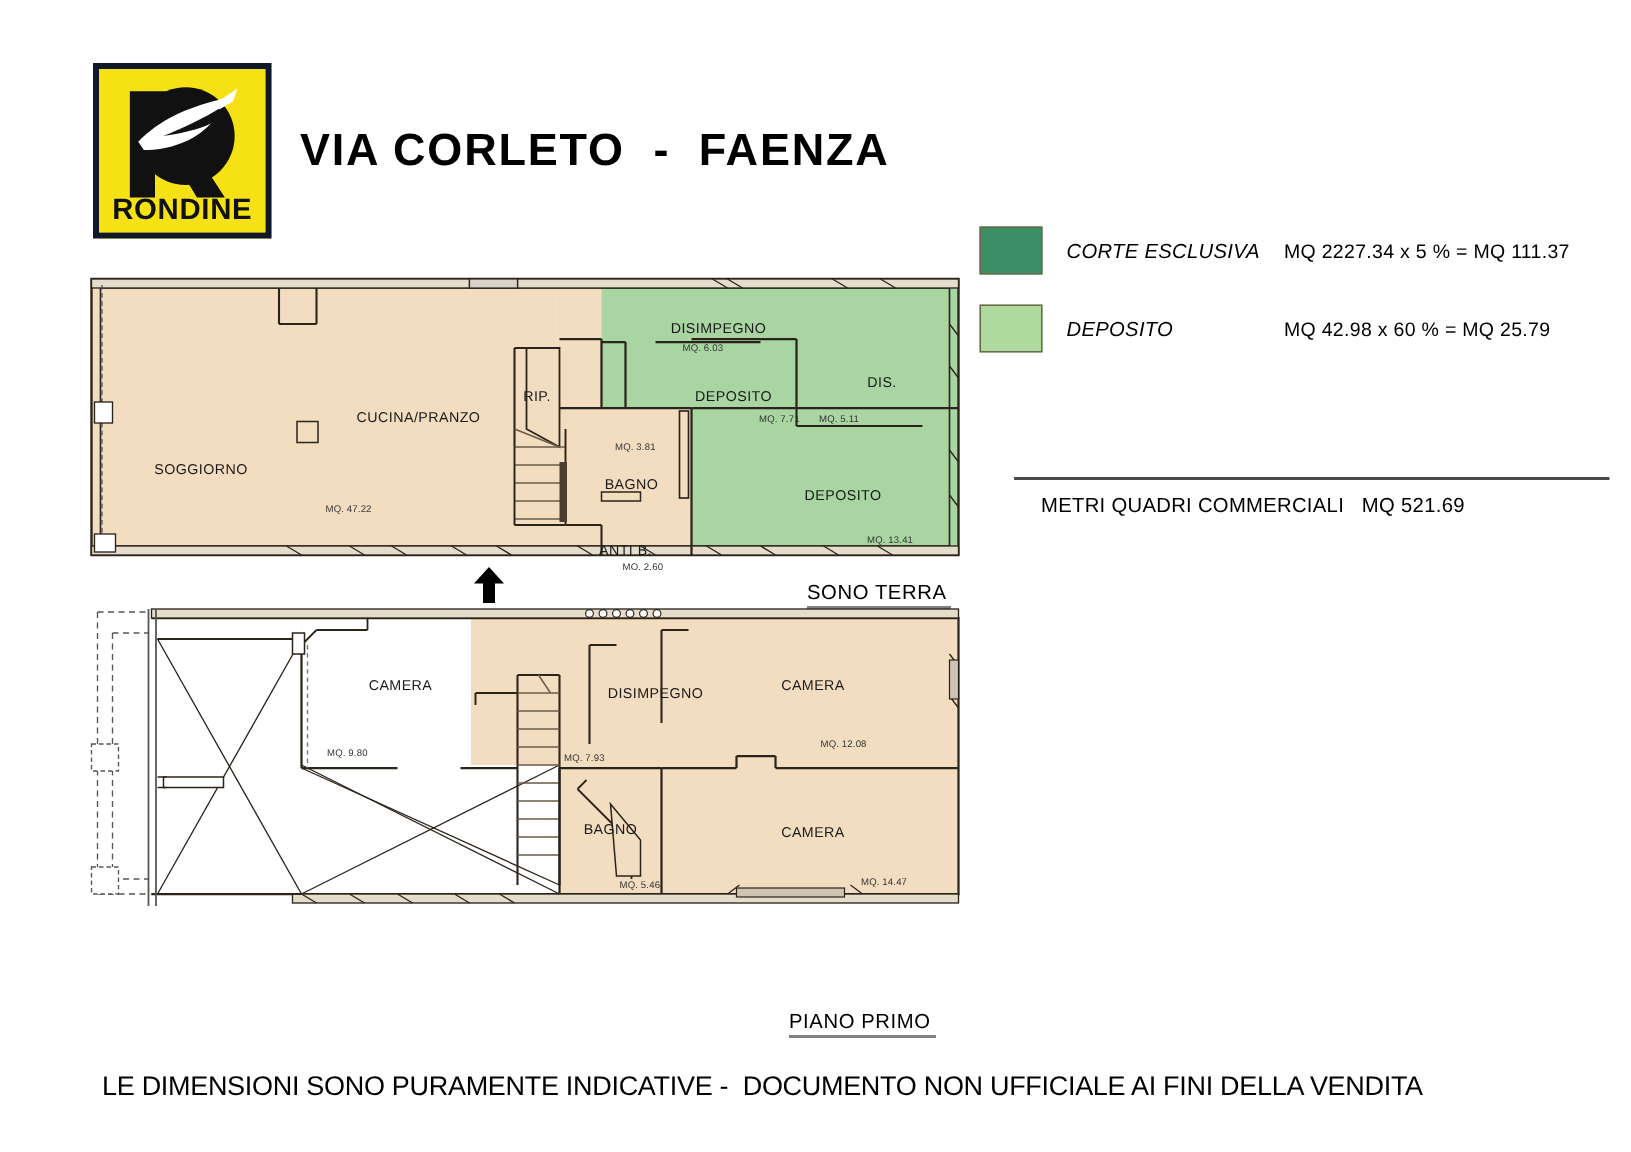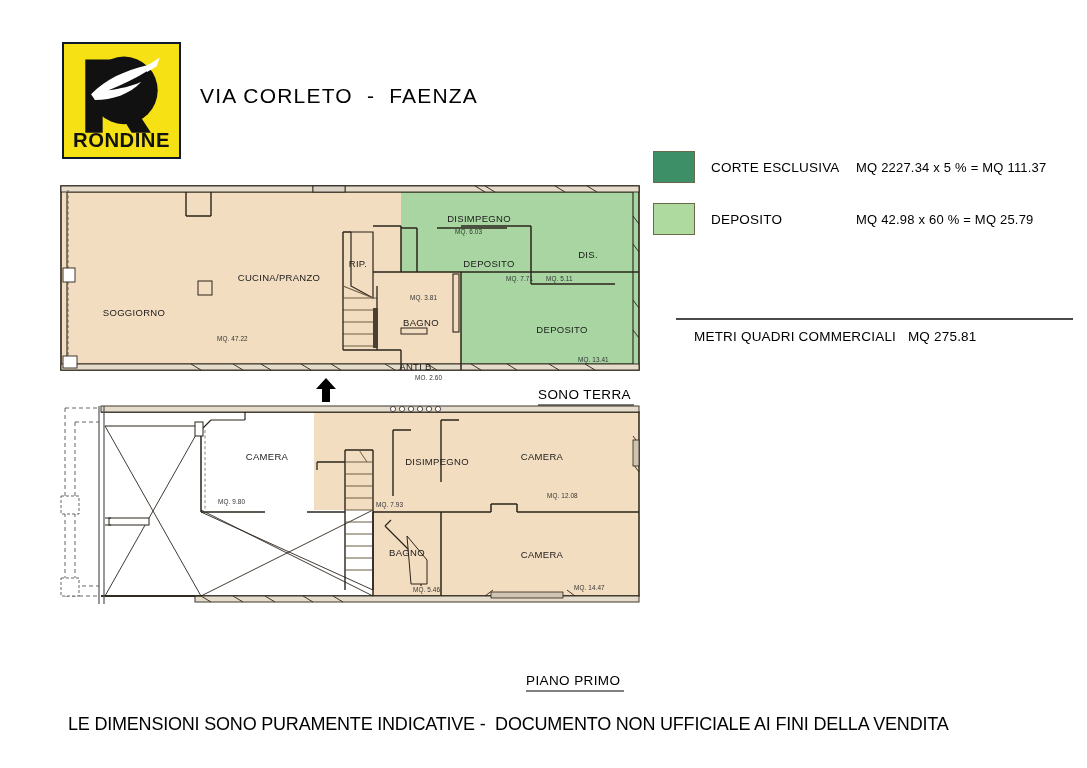--- a/index.html
+++ b/index.html
@@ -2,32 +2,32 @@
 <html><head>
 <meta charset="utf-8">
 <style>
   html,body{margin:0;padding:0;background:#ffffff;}
   body{width:1087px;height:768px;position:relative;overflow:hidden;
        font-family:"Liberation Sans","DejaVu Sans",sans-serif;color:#000;}
   .abs{position:absolute;}
 
   
   #logo{left:62px;top:42px;width:119px;height:117px;background:#f5e114;
-        border:2px solid #0f172a;box-sizing:border-box;}
+        border:4px solid #0f172a;box-sizing:border-box;}
   #logo .logo-svg{display:block;width:100%;height:100%;}
 
   
-  #title{left:200px;top:84px;font-size:21px;font-weight:normal;letter-spacing:1.2px;
+  #title{left:200px;top:84px;font-size:30px;font-weight:bold;letter-spacing:1.2px;
          white-space:pre;}
 
   
   #legend{left:653px;top:146px;width:420px;}
   .leg-row{display:flex;align-items:center;height:42px;margin-bottom:10px;}
   .leg-sw{width:42px;height:32px;border:1px solid #6a6a4a;box-sizing:border-box;flex:0 0 42px;}
-  .leg-name{width:145px;margin-left:16px;font-size:13.5px;letter-spacing:.2px;}
+  .leg-name{width:145px;margin-left:16px;font-size:13.5px;letter-spacing:.2px;font-style:italic;}
   .leg-calc{font-size:13px;letter-spacing:.2px;white-space:nowrap;}
   #legend-rule{left:676px;top:318px;width:397px;height:2px;background:#4a4a4a;}
   #legend-total{left:694px;top:329px;font-size:13.5px;letter-spacing:.2px;white-space:pre;}
 
   
   .plan{position:absolute;}
   .plan svg{display:block;}
   .floor-label{font-size:13.5px;letter-spacing:.4px;}
   .floor-underline{height:2px;background:#808080;}
 
@@ -69,21 +69,21 @@
     <span class="leg-name">CORTE ESCLUSIVA</span>
     <span class="leg-calc">MQ 2227.34 x 5 % = MQ 111.37</span>
   </div>
   <div class="leg-row">
     <span class="leg-sw" style="background:#aeda9f"></span>
     <span class="leg-name">DEPOSITO</span>
     <span class="leg-calc">MQ 42.98 x 60 % = MQ 25.79</span>
   </div>
 </div>
 <div class="abs" id="legend-rule"></div>
-<div class="abs" id="legend-total">METRI QUADRI COMMERCIALI   MQ 275.81</div>
+<div class="abs" id="legend-total">METRI QUADRI COMMERCIALI   MQ 521.69</div>
 
 <div class="plan" style="left:55px;top:180px;">
 <svg width="590" height="200" viewBox="0 0 590 200">
   <g shape-rendering="geometricPrecision">
 
     <rect x="6" y="6" width="312" height="184" fill="#f3ddc0"></rect>
     <rect x="318" y="6" width="266" height="184" fill="#a8d5a2"></rect>
 
     <rect x="318" y="46" width="28" height="144" fill="#f3ddc0"></rect>
     <rect x="318" y="92" width="88" height="98" fill="#f3ddc0"></rect>

